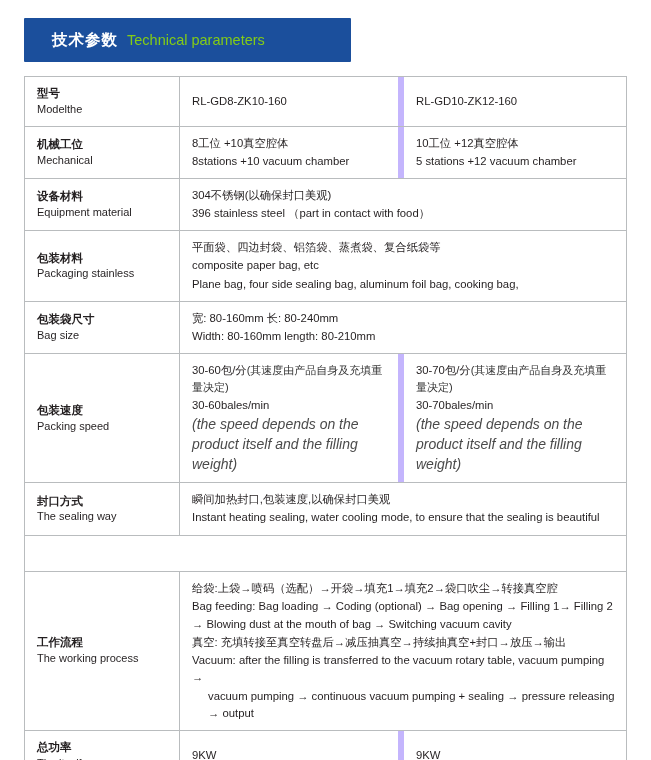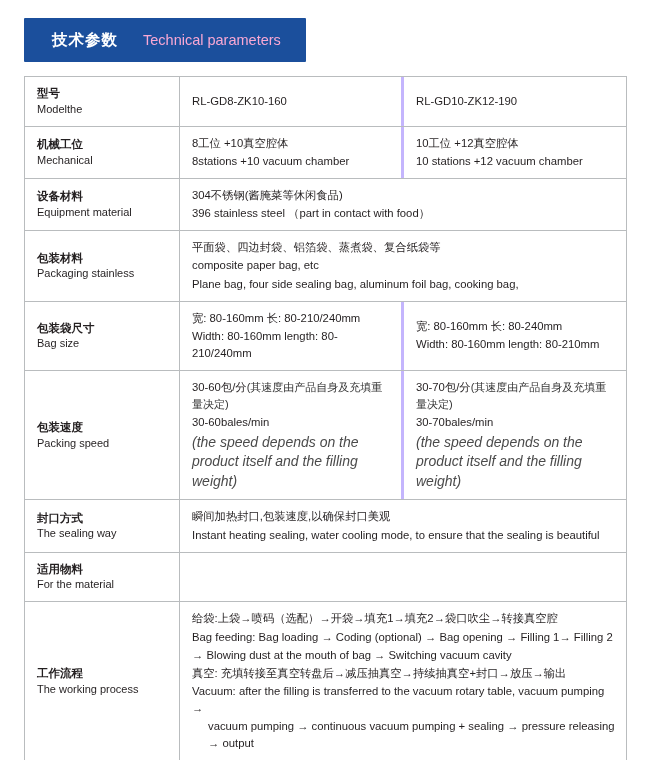--- a/index.html
+++ b/index.html
@@ -17,41 +17,41 @@
   .page {
     position: relative;
     width: 651px;
     height: 760px;
     box-sizing: border-box;
     padding: 0 24px;
   }
   
   .header {
     margin-top: 18px;
-    width: 282px;
+    width: 327px;
     height: 44px;
     background: #1b4f9c;
     display: flex;
     align-items: center;
     padding-left: 28px;
     box-sizing: border-box;
     border-radius: 1px;
   }
   .header .cn {
     color: #ffffff;
     font-size: 15.5px;
     font-weight: bold;
     letter-spacing: 1px;
     white-space: nowrap;
   }
   .header .en {
-    color: #f9a8d4;
+    color: #84cc16;
     font-size: 14.5px;
     font-weight: normal;
-    margin-left: 25px;
+    margin-left: 9px;
     white-space: nowrap;
   }
   
   .table {
     margin-top: 14px;
     width: 603px;
     border-top: 1px solid #b9bcbe;
     border-left: 1px solid #b9bcbe;
     border-right: 1px solid #b9bcbe;
     box-sizing: border-box;
@@ -74,21 +74,21 @@
     flex: 0 0 155px;
     border-right: 1px solid #b9bcbe;
   }
   .c-a {
     flex: 1 1 0;
     min-width: 0;
   }
   .c-a.split {
     flex: 0 0 224px;
     width: 224px;
-    border-right: 3px solid #c4b5fd;
+    border-right: 6px solid #c4b5fd;
   }
   .c-b {
     flex: 1 1 0;
     min-width: 0;
   }
   .lbl-cn {
     font-size: 11.5px;
     font-weight: bold;
     color: #231f20;
     line-height: 1.45;
@@ -132,67 +132,63 @@
   <div class="table">
       <div class="row">
         <div class="cell c-label">
           <span class="lbl-cn">型号</span>
           <span class="lbl-en">Modelthe</span>
         </div>
         <div class="cell c-a split">
           <div class="val">RL-GD8-ZK10-160</div>
         </div>
         <div class="cell c-b">
-          <div class="val">RL-GD10-ZK12-190</div>
+          <div class="val">RL-GD10-ZK12-160</div>
         </div>
       </div>
       <div class="row">
         <div class="cell c-label">
           <span class="lbl-cn">机械工位</span>
           <span class="lbl-en">Mechanical</span>
         </div>
         <div class="cell c-a split">
           <div class="val">8工位 +10真空腔体</div>
           <div class="val">8stations +10 vacuum chamber</div>
         </div>
         <div class="cell c-b">
           <div class="val">10工位 +12真空腔体</div>
-          <div class="val">10 stations +12 vacuum chamber</div>
+          <div class="val">5 stations +12 vacuum chamber</div>
         </div>
       </div>
       <div class="row">
         <div class="cell c-label">
           <span class="lbl-cn">设备材料</span>
           <span class="lbl-en">Equipment material</span>
         </div>
         <div class="cell c-a">
-          <div class="val">304不锈钢(酱腌菜等休闲食品)</div>
+          <div class="val">304不锈钢(以确保封口美观)</div>
           <div class="val">396 stainless steel （part in contact with food）</div>
         </div>
       </div>
       <div class="row">
         <div class="cell c-label">
           <span class="lbl-cn">包装材料</span>
           <span class="lbl-en">Packaging stainless</span>
         </div>
         <div class="cell c-a">
           <div class="val">平面袋、四边封袋、铝箔袋、蒸煮袋、复合纸袋等</div>
           <div class="val">composite paper bag, etc</div>
           <div class="val">Plane bag, four side sealing bag, aluminum foil bag, cooking bag,</div>
         </div>
       </div>
       <div class="row">
         <div class="cell c-label">
           <span class="lbl-cn">包装袋尺寸</span>
           <span class="lbl-en">Bag size</span>
         </div>
-        <div class="cell c-a split">
-          <div class="val">宽: 80-160mm 长: 80-210/240mm</div>
-          <div class="val">Width: 80-160mm length: 80-210/240mm</div>
-        </div>
         <div class="cell c-b">
           <div class="val">宽: 80-160mm 长: 80-240mm</div>
           <div class="val">Width: 80-160mm length: 80-210mm</div>
         </div>
       </div>
       <div class="row">
         <div class="cell c-label">
           <span class="lbl-cn">包装速度</span>
           <span class="lbl-en">Packing speed</span>
         </div>
@@ -211,24 +207,20 @@
         <div class="cell c-label">
           <span class="lbl-cn">封口方式</span>
           <span class="lbl-en">The sealing way</span>
         </div>
         <div class="cell c-a">
           <div class="val">瞬间加热封口,包装速度,以确保封口美观</div>
           <div class="val">Instant heating sealing, water cooling mode, to ensure that the sealing is beautiful</div>
         </div>
       </div>
       <div class="row">
-        <div class="cell c-label">
-          <span class="lbl-cn">适用物料</span>
-          <span class="lbl-en">For the material</span>
-        </div>
       </div>
       <div class="row">
         <div class="cell c-label">
           <span class="lbl-cn">工作流程</span>
           <span class="lbl-en">The working process</span>
         </div>
         <div class="cell c-a">
           <div class="val">给袋:上袋→喷码（选配）→开袋→填充1→填充2→袋口吹尘→转接真空腔</div>
           <div class="val">Bag feeding: Bag loading → Coding (optional) → Bag opening → Filling 1→ Filling 2</div>
           <div class="val">→ Blowing dust at the mouth of bag → Switching vacuum cavity</div>

